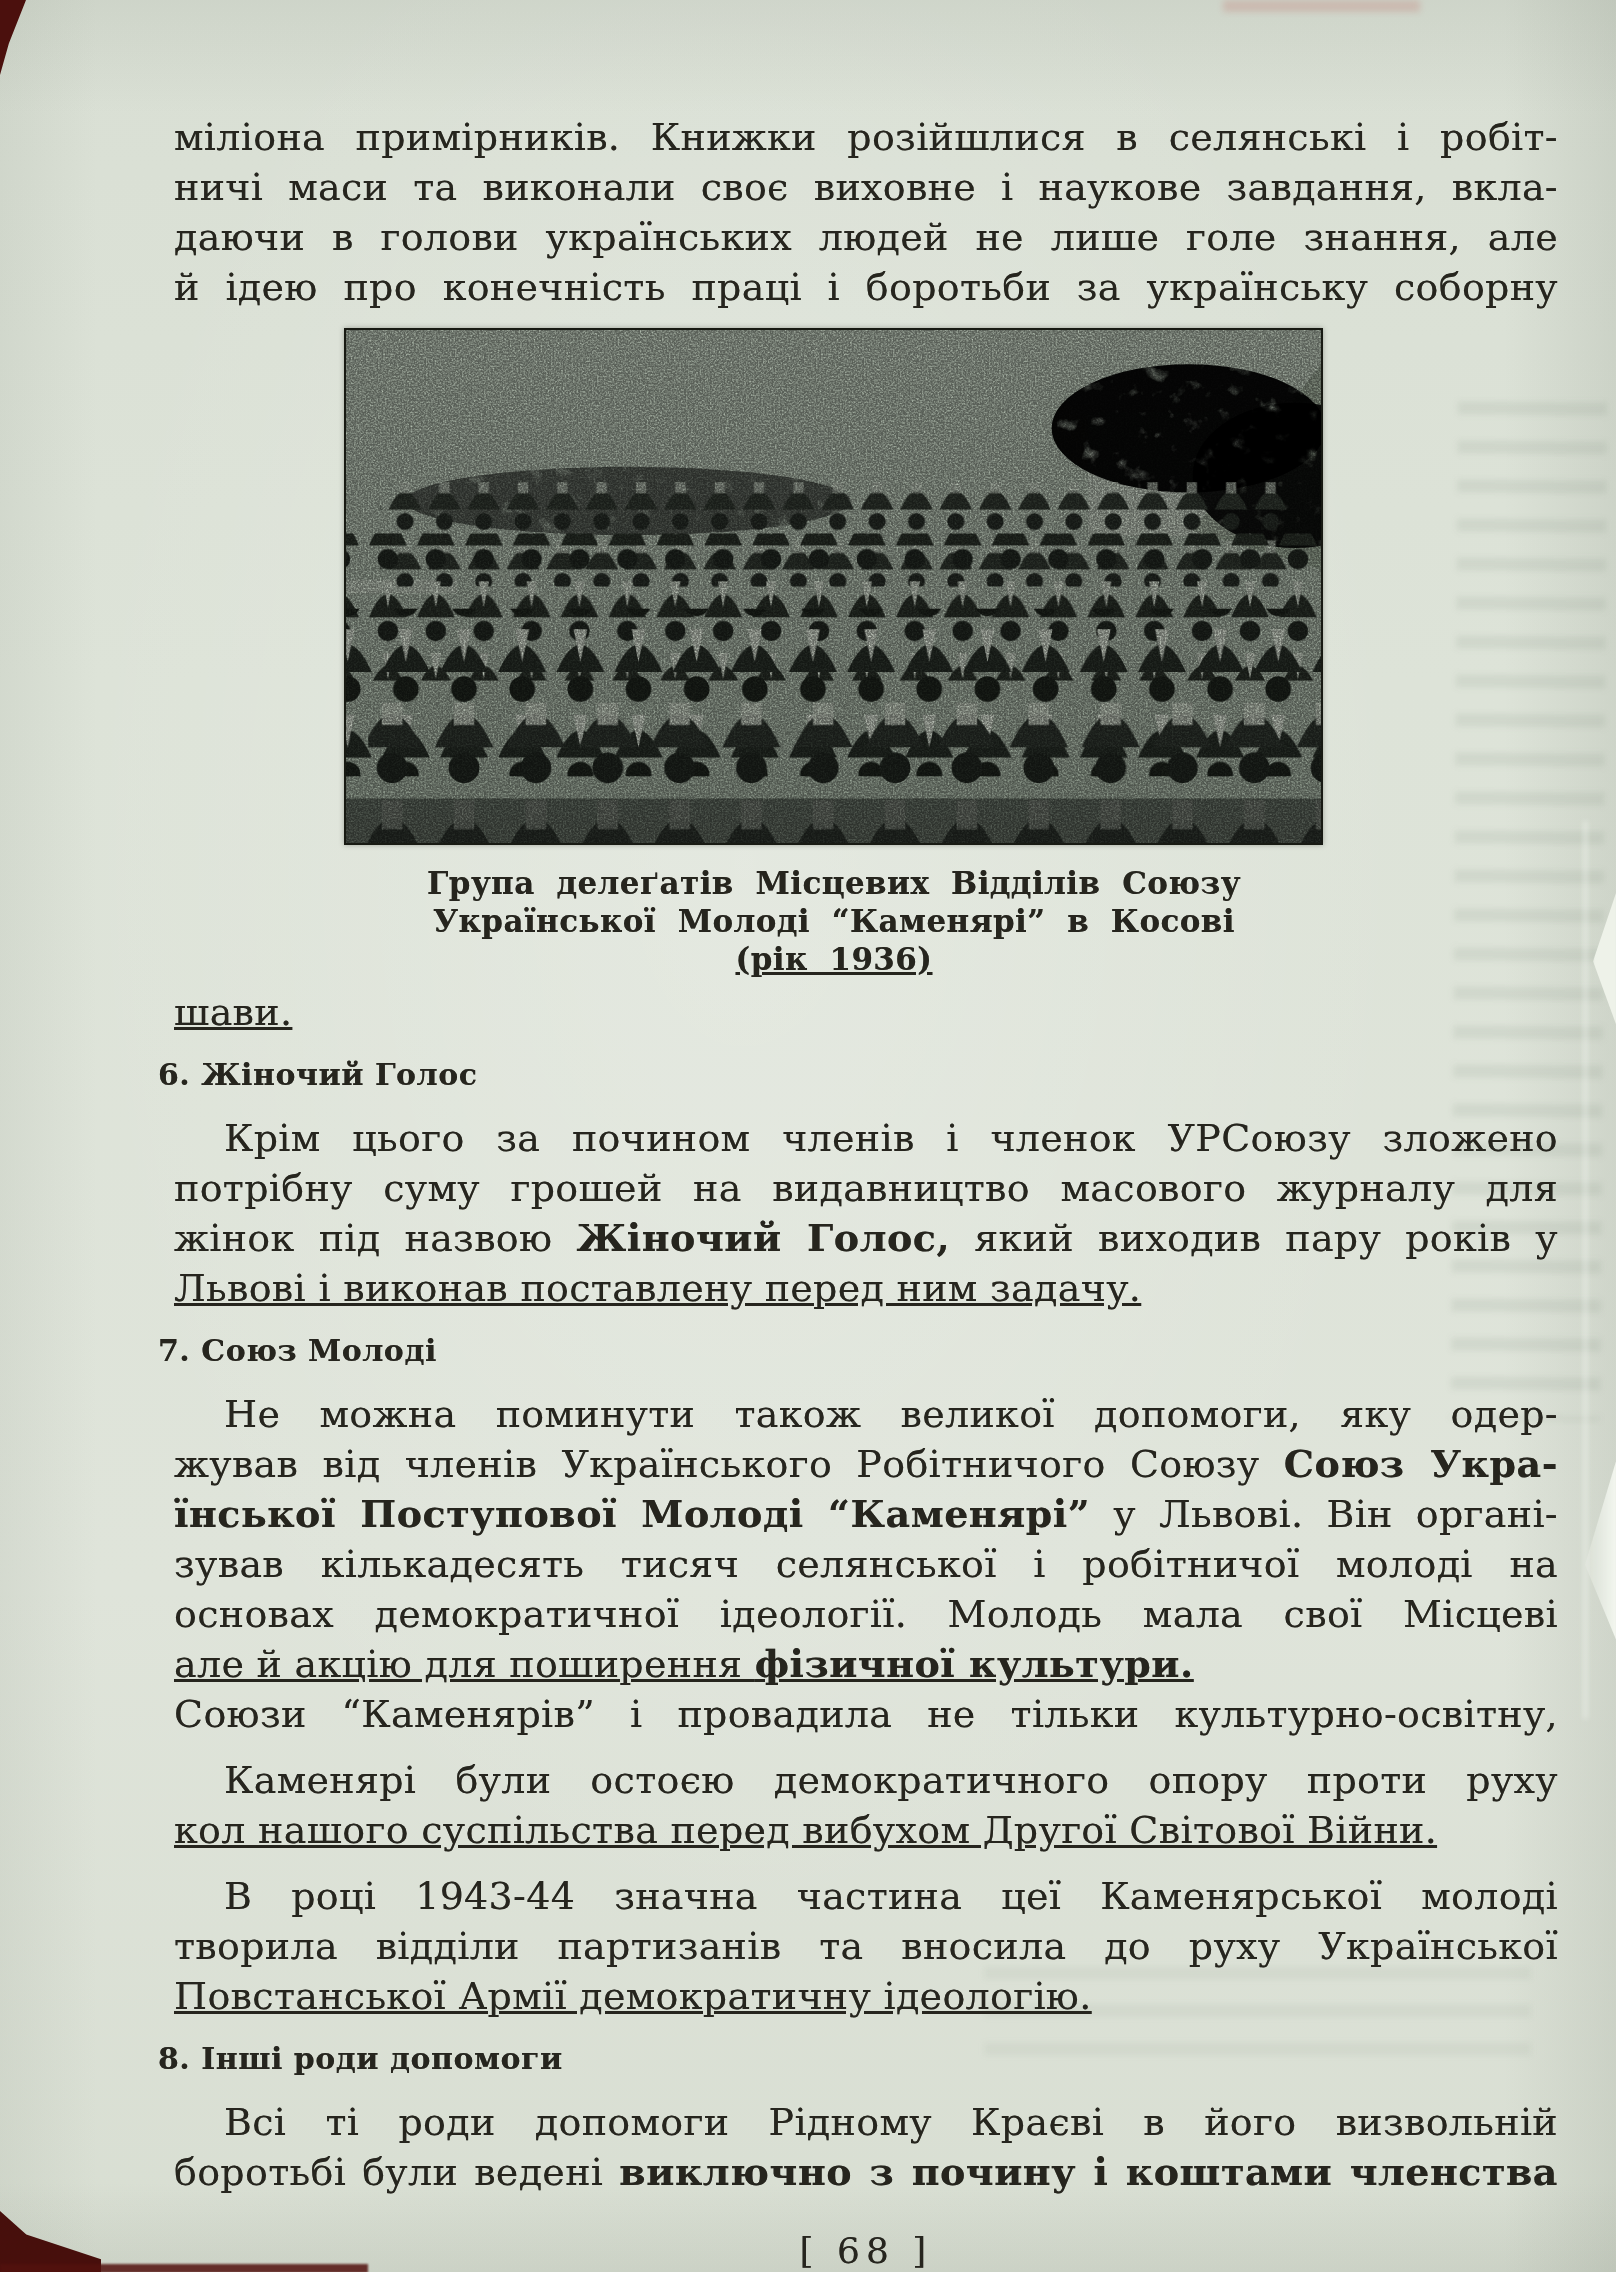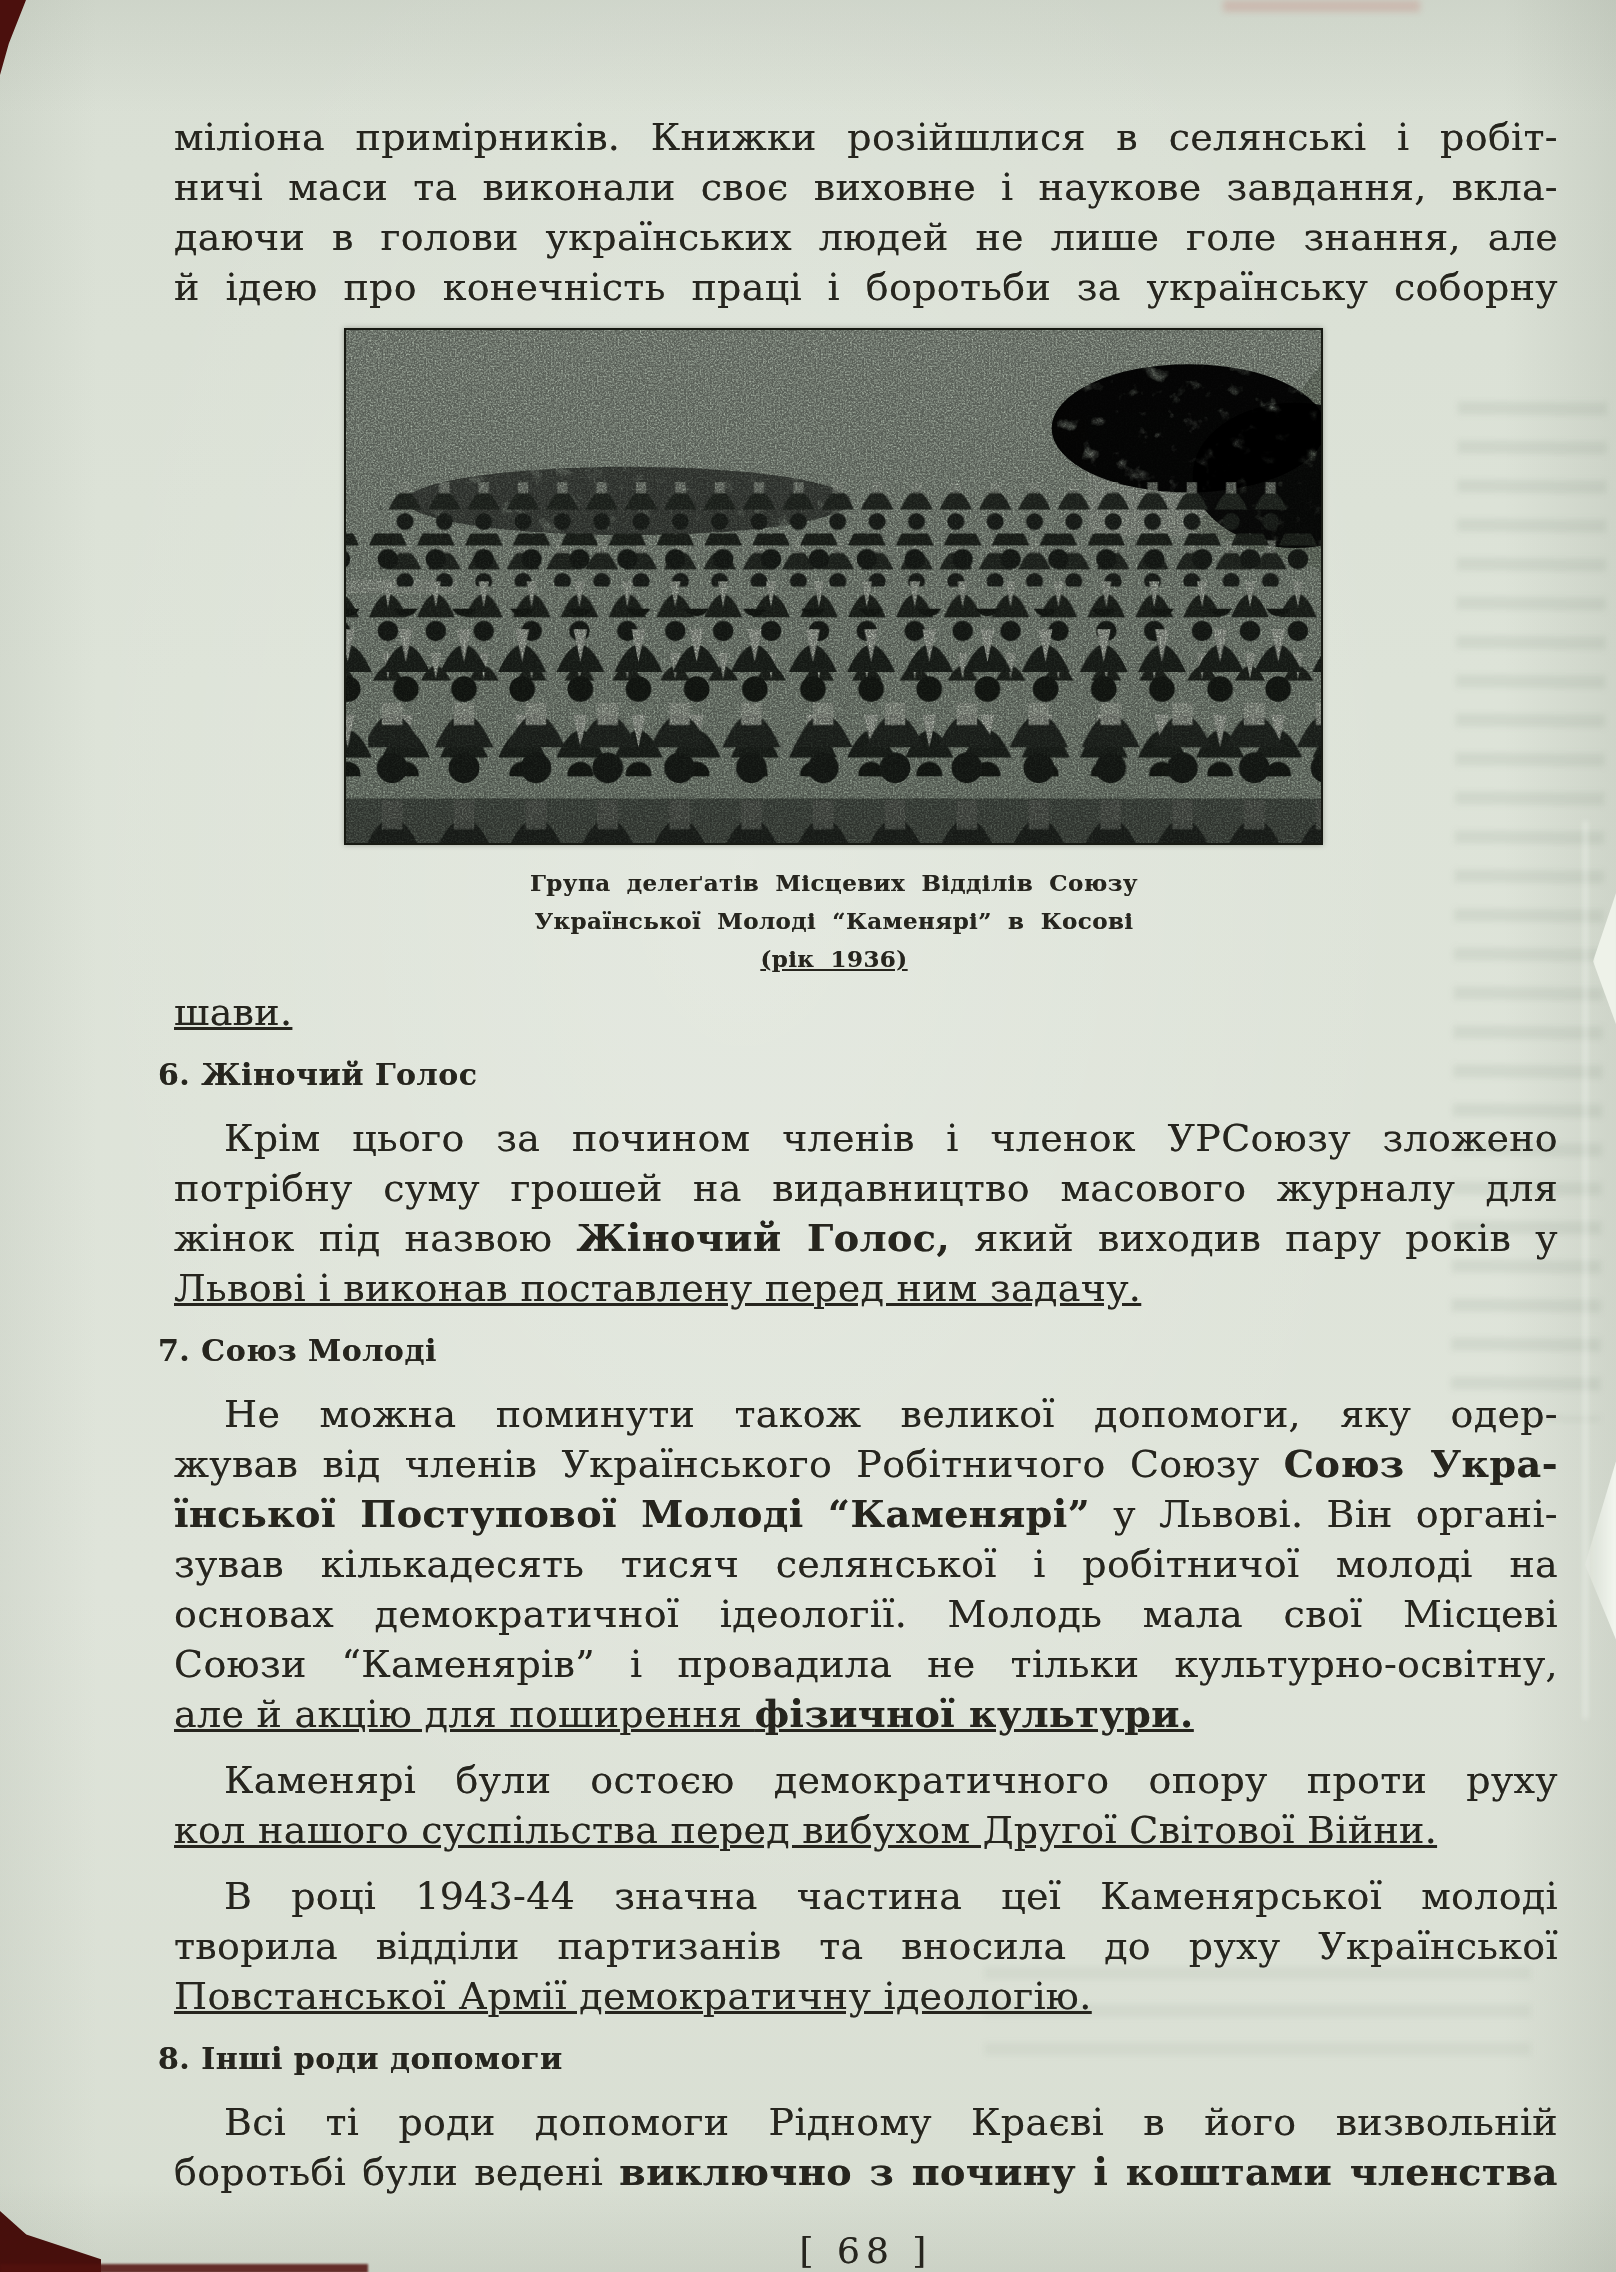--- a/index.html
+++ b/index.html
@@ -35,21 +35,21 @@
   .photo-frame{
     width:975px;height:513px;
     border:2.6px solid #181a13;
     background:#a9b5a5;
     box-shadow:0 0 5.1px rgba(40,45,38,.35);
   }
   .photo-frame svg{display:block;width:100%;height:100%;}
   .caption{
     margin-top:19px;
     font-weight:bold;
-    font-size:23px;line-height:38px;
+    font-size:31px;line-height:38px;
     word-spacing:.34em;letter-spacing:0.4px;
   }
   .caption .tline,.caption .tline.last{text-align:center;text-align-last:center;}
 
   .para-cont{margin-top:8.6px;}
   .heading{
     margin:13.7px 0 1.7px 0;
     font-size:30px;line-height:44px;font-weight:bold;
     letter-spacing:0.5px;
   }
@@ -210,22 +210,22 @@
         <div class="tline last">Львові і виконав поставлену перед ним задачу.</div>
       </div>
 
     <h2 class="heading">7. Союз Молоді</h2>
     <div class="para indent">
         <div class="tline">Не можна поминути також великої допомоги, яку одер-</div>
         <div class="tline">жував від членів Українського Робітничого Союзу <b>Союз Укра-</b></div>
         <div class="tline"><b>їнської Поступової Молоді “Каменярі”</b> у Львові. Він органі-</div>
         <div class="tline">зував кількадесять тисяч селянської і робітничої молоді на</div>
         <div class="tline">основах демократичної ідеології. Молодь мала свої Місцеві</div>
+        <div class="tline last">але й акцію для поширення <b>фізичної культури.</b></div>
         <div class="tline">Союзи “Каменярів” і провадила не тільки культурно-освітну,</div>
-        <div class="tline last">але й акцію для поширення <b>фізичної культури.</b></div>
       </div>
     <div class="para indent">
         <div class="tline">Каменярі були остоєю демократичного опору проти руху</div>
         <div class="tline last">кол нашого суспільства перед вибухом Другої Світової Війни.</div>
       </div>
     <div class="para indent">
         <div class="tline">В році 1943-44 значна частина цеї Каменярської молоді</div>
         <div class="tline">творила відділи партизанів та вносила до руху Української</div>
         <div class="tline last">Повстанської Армії демократичну ідеологію.</div>
       </div>

